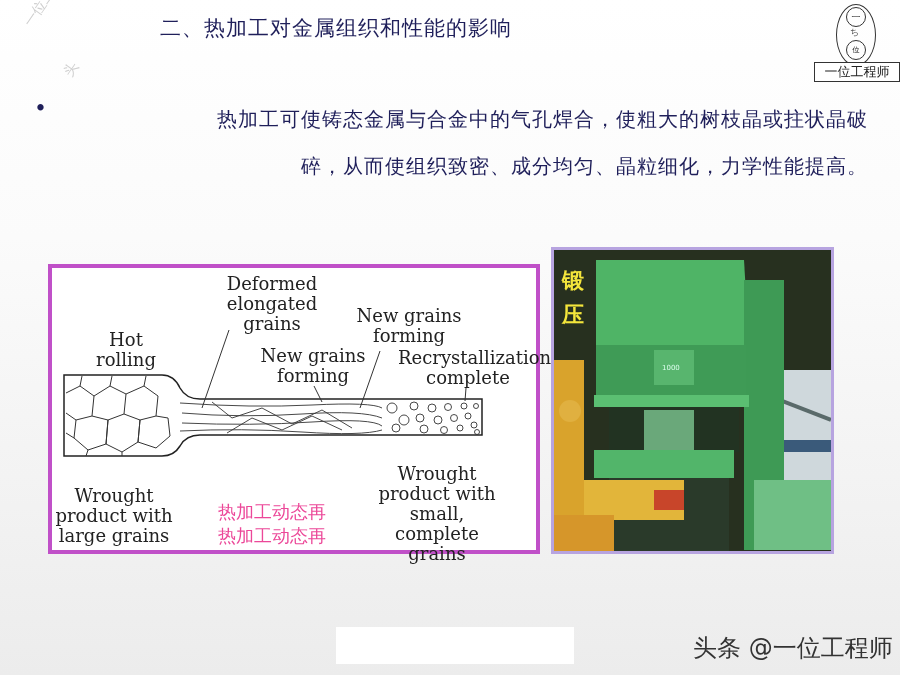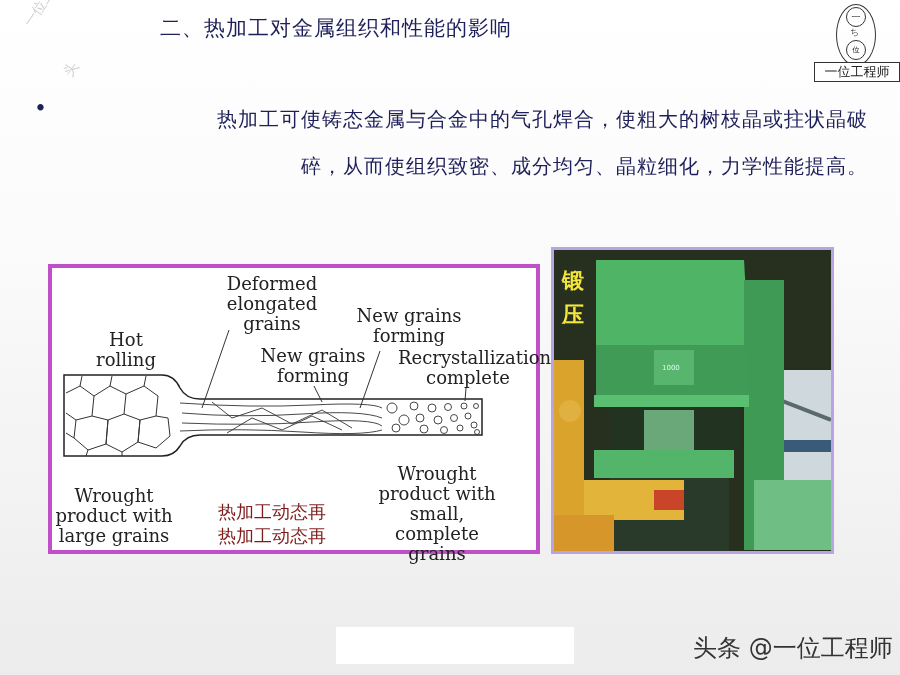--- a/index.html
+++ b/index.html
@@ -18,21 +18,21 @@
   .logo-c1{position:absolute;left:34px;top:5px;width:18px;height:18px;border:1.5px solid #333;border-radius:50%;font-size:9px;text-align:center;line-height:18px;}
   .logo-c2{position:absolute;left:34px;top:38px;width:18px;height:18px;border:1.5px solid #333;border-radius:50%;font-size:7px;text-align:center;line-height:18px;}
   .logo-mid{position:absolute;left:38px;top:24px;font-size:9px;color:#555;}
   .logo-box{position:absolute;left:2px;top:60px;width:84px;height:18px;border:1.5px solid #333;background:#fff;
     font-size:13px;text-align:center;line-height:18px;color:#222;font-family:"DejaVu Serif",serif;}
   .bullet{left:34px;top:96px;font-size:22px;color:#1f1f5a;}
   .body-text{left:68px;top:96px;width:800px;font-size:20px;line-height:47px;color:#1f1f5a;letter-spacing:1px;
     font-family:"DejaVu Sans","Liberation Sans",sans-serif;text-align:right;}
   .diagram{left:48px;top:264px;width:492px;height:290px;border:4px solid #c050c8;background:#fff;box-sizing:border-box;}
   .lbl{position:absolute;font-size:18px;color:#222;text-align:center;line-height:20px;font-family:"DejaVu Serif","Liberation Serif",serif;}
-  .cn-caption{position:absolute;left:145px;top:232px;font-size:18px;color:#7f1d1d;text-align:center;line-height:24px;
+  .cn-caption{position:absolute;left:145px;top:232px;font-size:18px;color:#ec4899;text-align:center;line-height:24px;
     font-family:"DejaVu Sans",sans-serif;width:150px;}
   .photo{left:551px;top:247px;width:283px;height:307px;border:3px solid #b7a4e0;box-sizing:border-box;overflow:hidden;
     background:linear-gradient(135deg,#2b3a2a 0%,#1f2a1e 100%);}
   .photo-label{position:absolute;left:8px;top:14px;font-size:22px;color:#f4e63c;font-weight:bold;line-height:34px;
     font-family:"DejaVu Sans",sans-serif;}
   .white-rect{left:336px;top:627px;width:238px;height:37px;background:#fff;}
   .footer{left:693px;top:632px;font-size:24px;color:#333;font-family:"DejaVu Sans","Liberation Sans",sans-serif;}
 </style>
 </head>
 <body>

